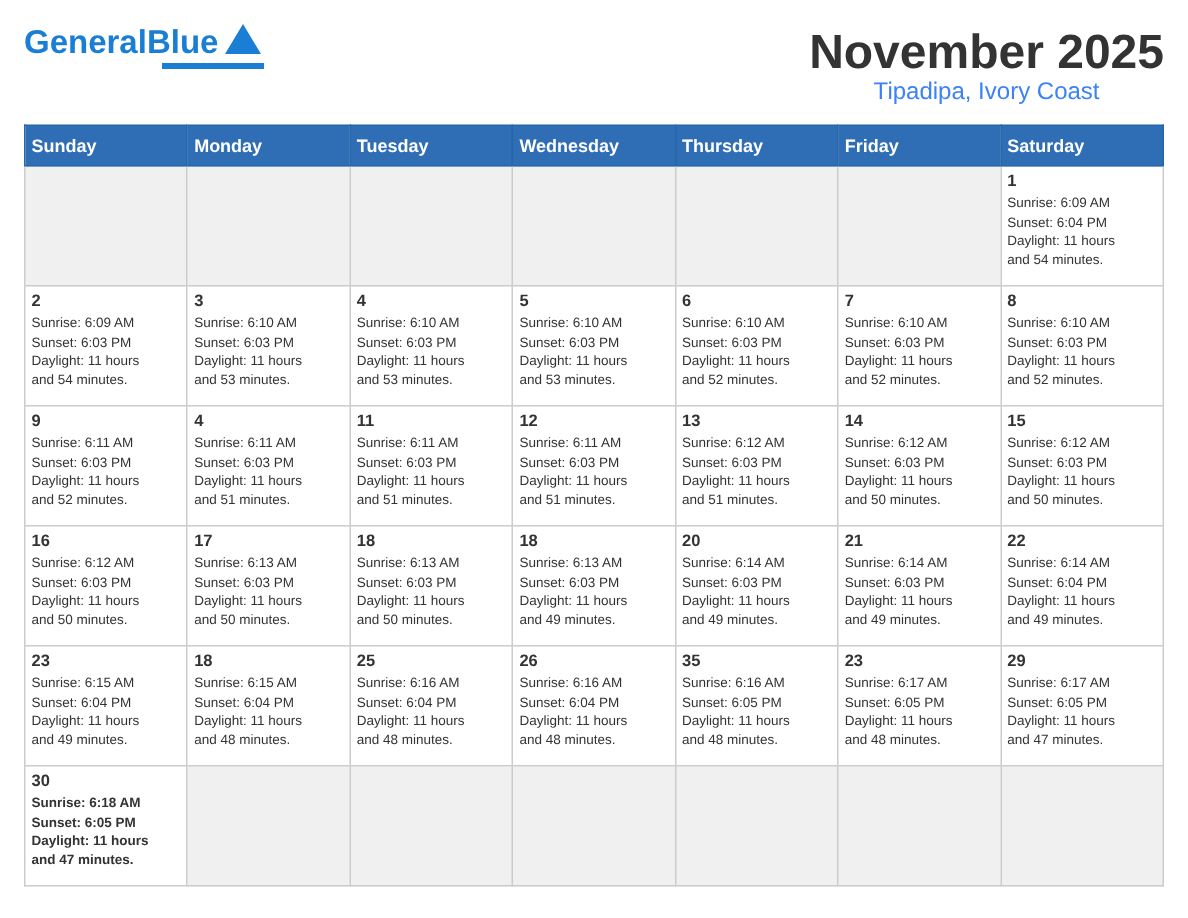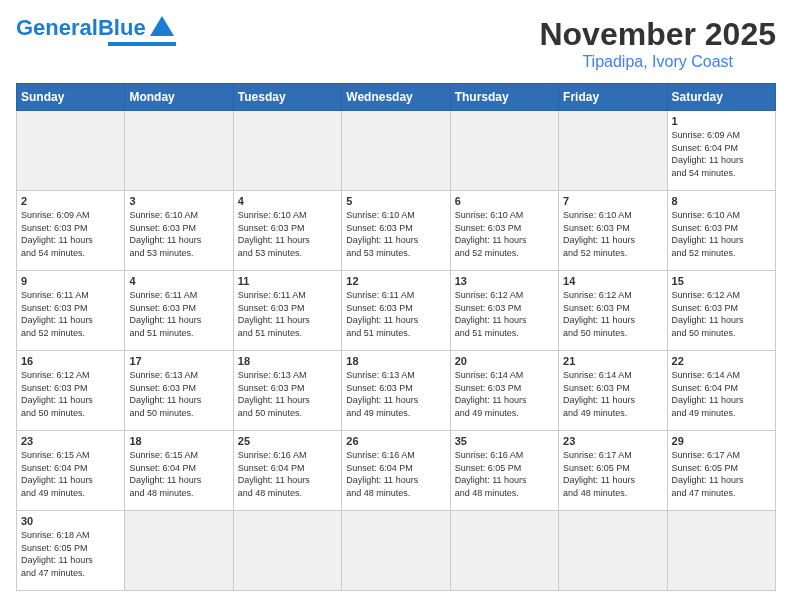--- a/index.html
+++ b/index.html
@@ -333,21 +333,21 @@
           <span class="day-number">29</span>
           <div class="day-info" style="white-space: pre-line;">Sunrise: 6:17 AM
 Sunset: 6:05 PM
 Daylight: 11 hours
 and 47 minutes.</div>
         </td>
       </tr>
       <tr class="week-row">
         <td>
           <span class="day-number">30</span>
-          <div class="day-info" style="white-space: pre-line;">Sunrise: 6:18 AM
+          <div class="day-info" style="white-space: pre-line; font-weight: bold;">Sunrise: 6:18 AM
 Sunset: 6:05 PM
 Daylight: 11 hours
 and 47 minutes.</div>
         </td>
         <td class="empty"></td>
         <td class="empty"></td>
         <td class="empty"></td>
         <td class="empty"></td>
         <td class="empty"></td>
         <td class="empty"></td>

